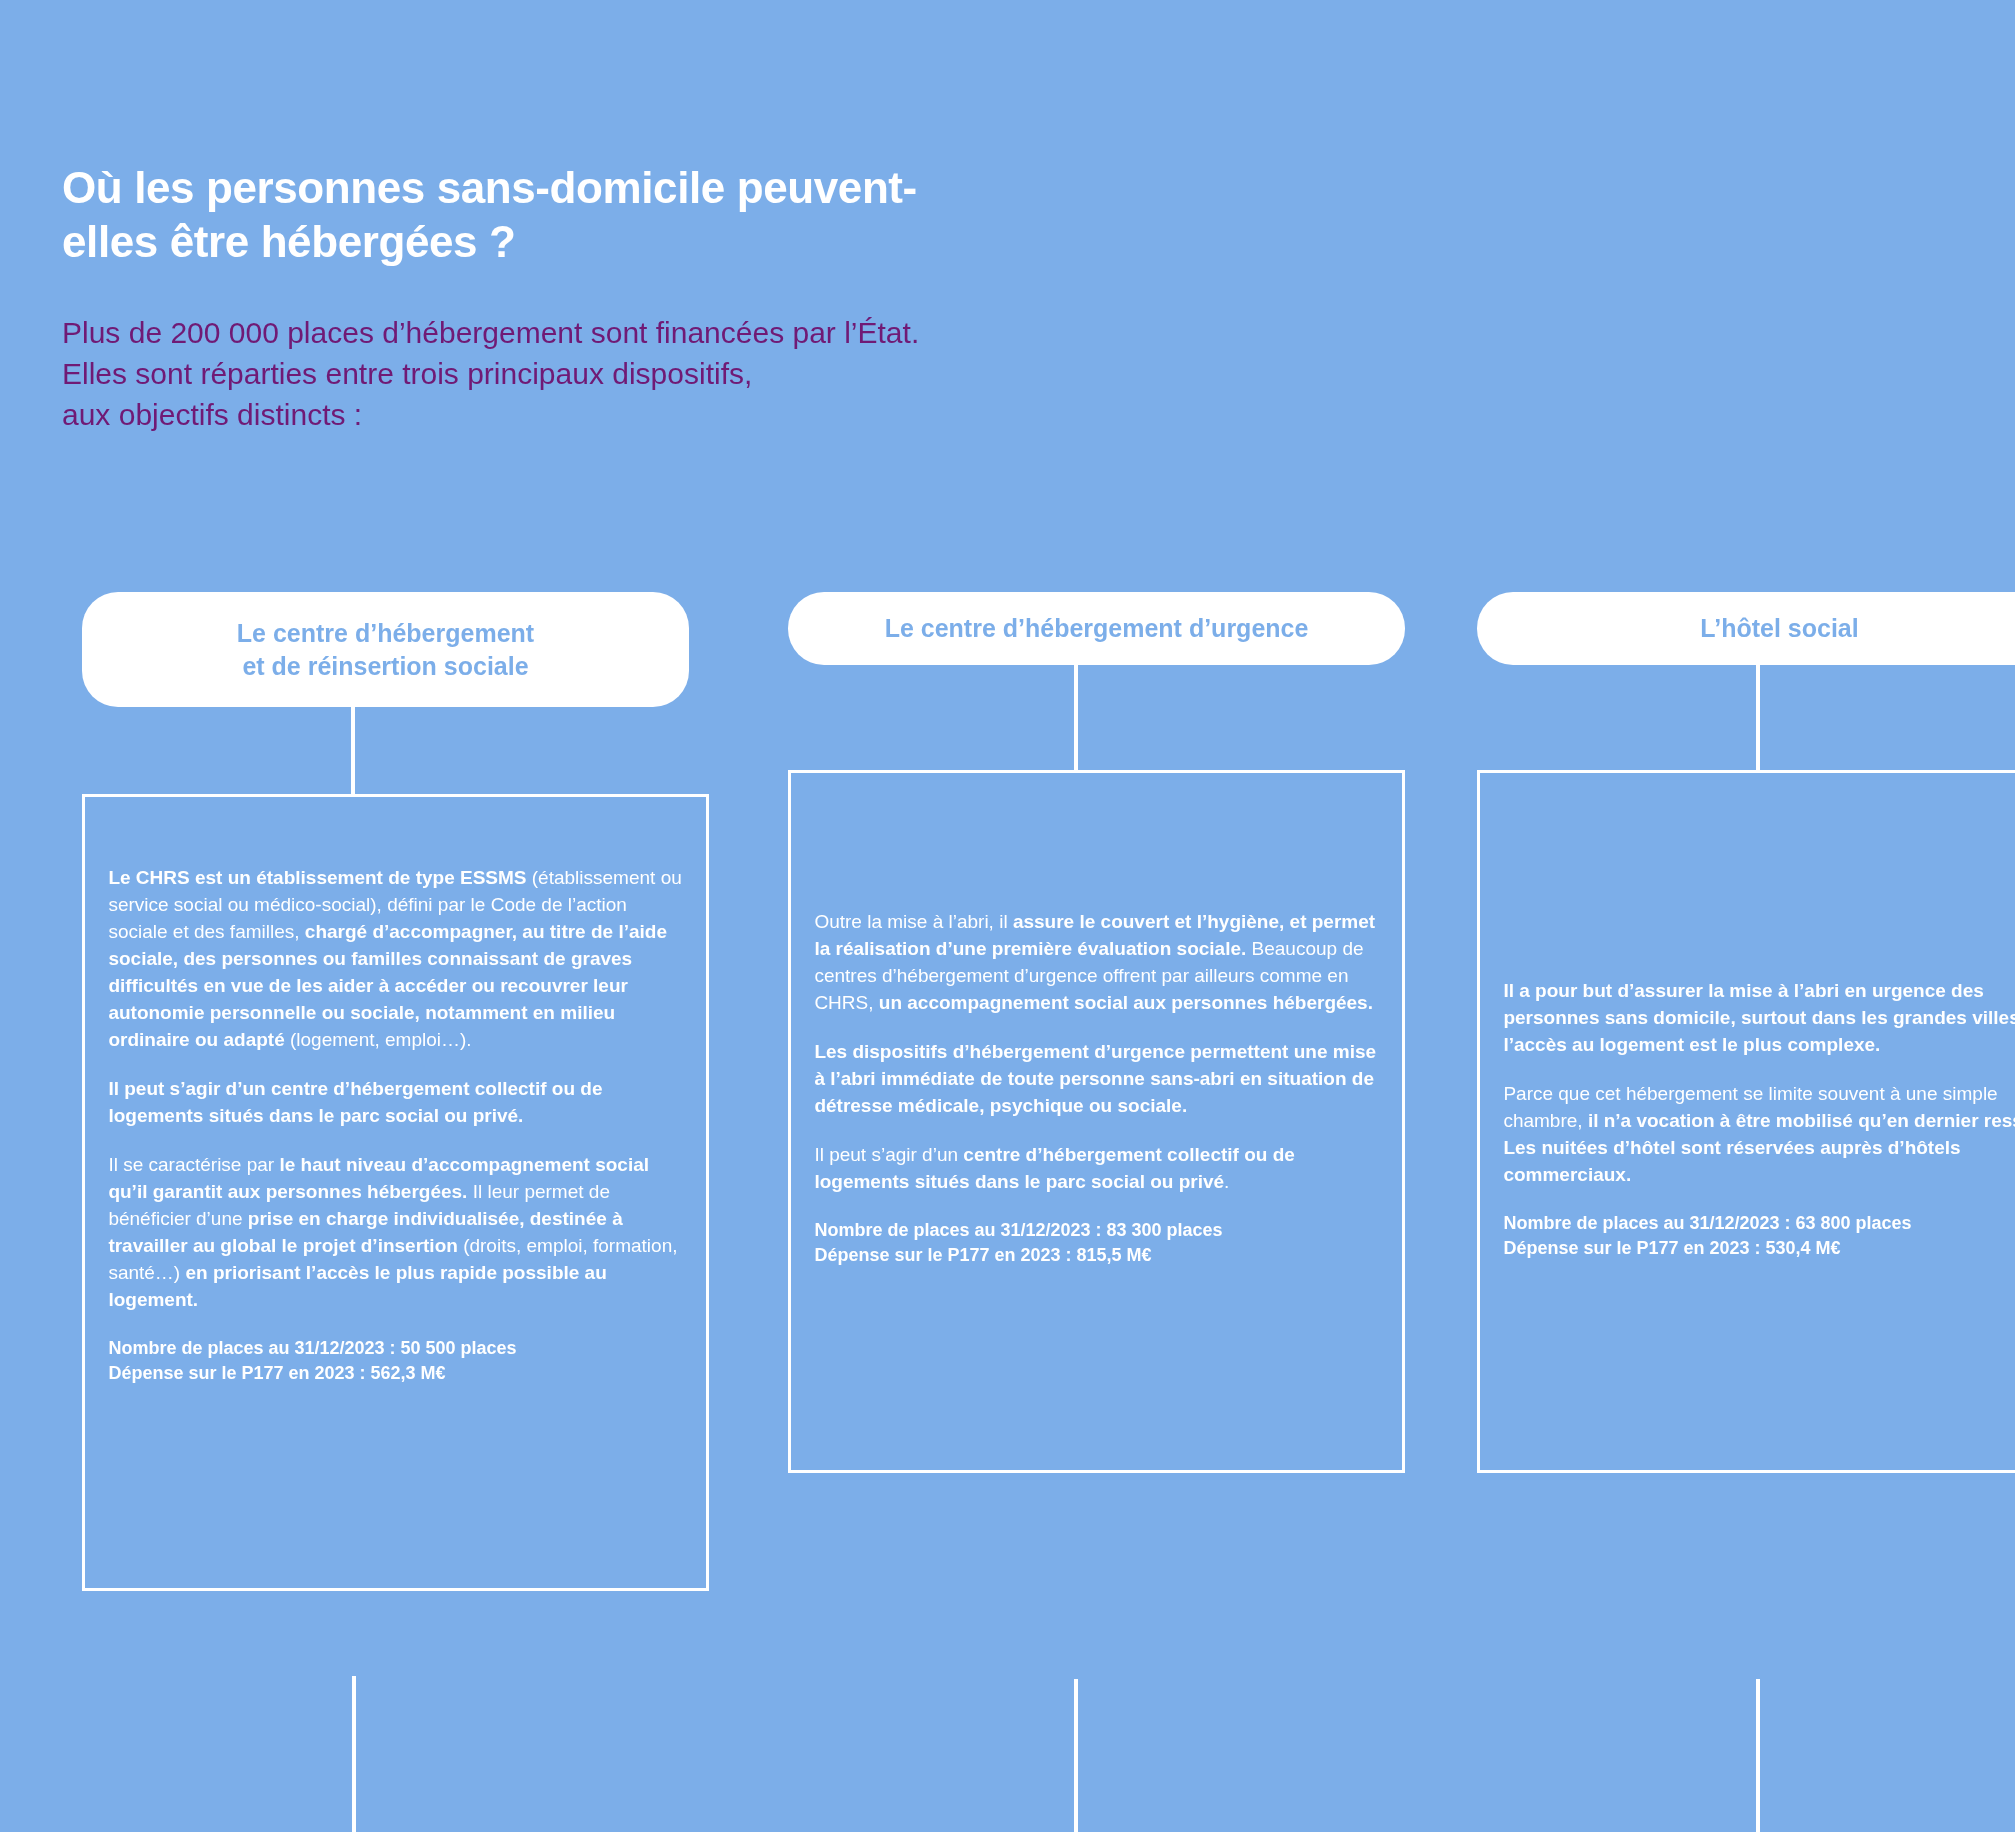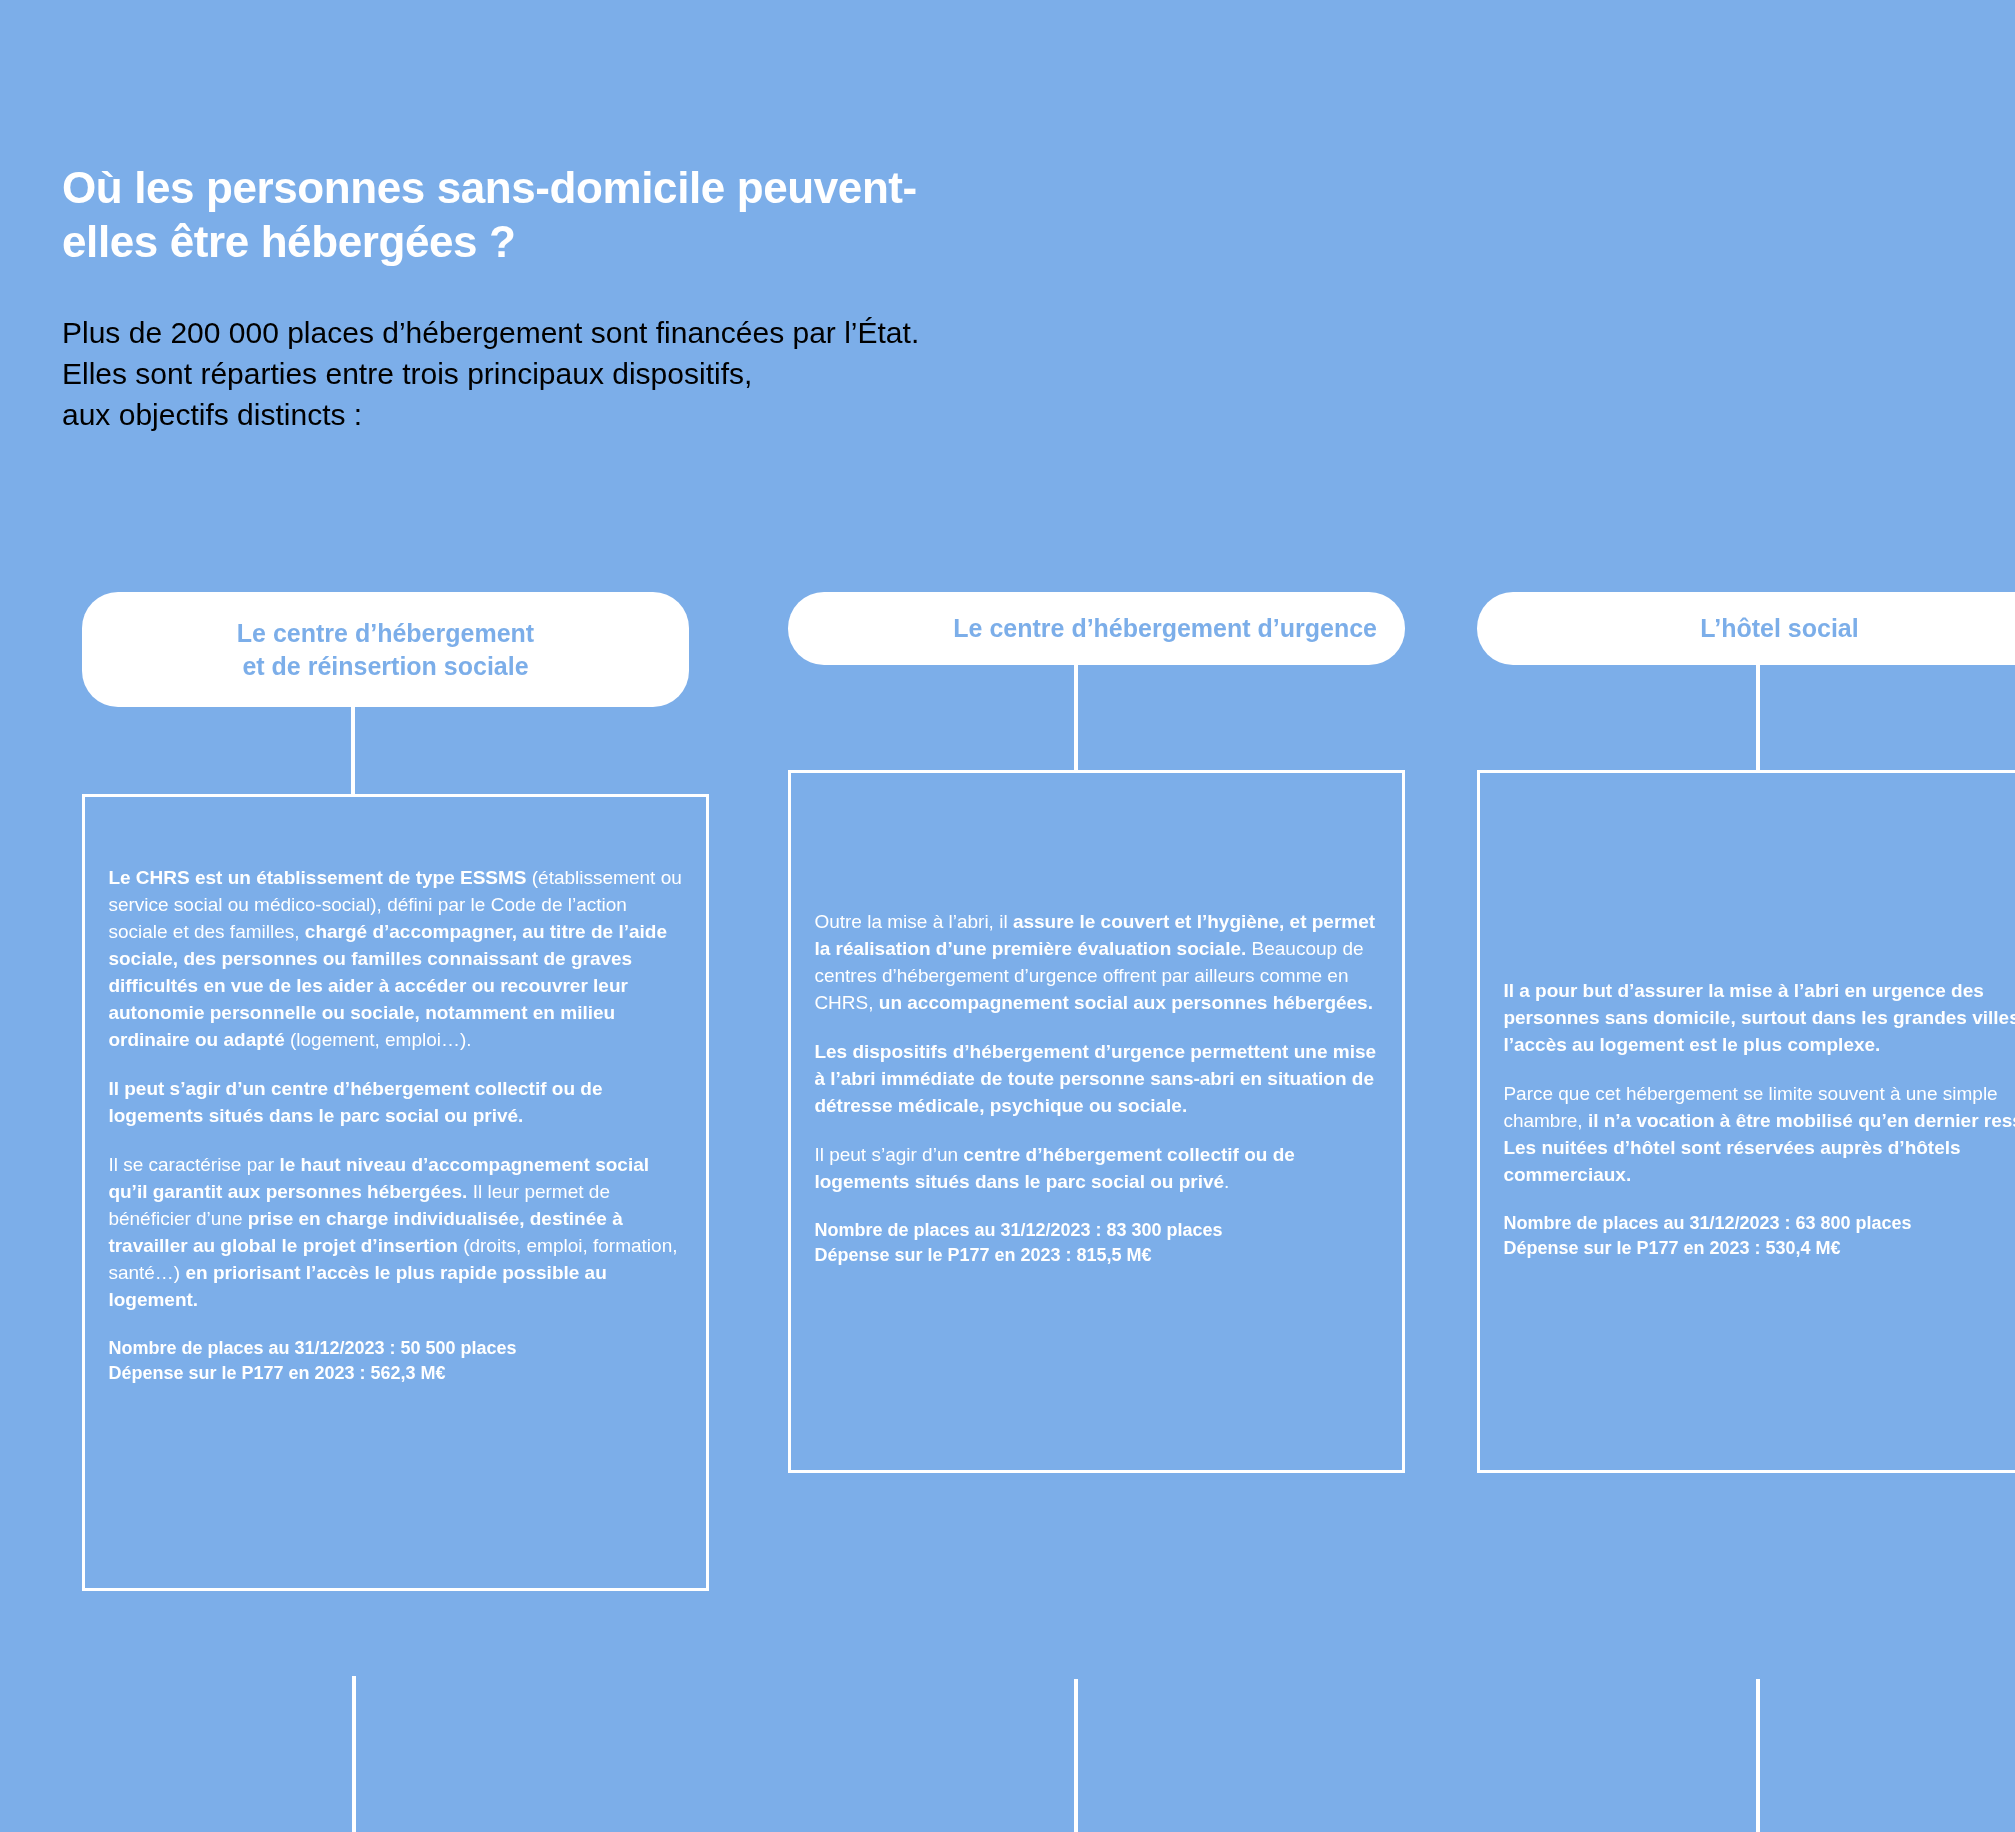--- a/index.html
+++ b/index.html
@@ -24,21 +24,21 @@
     color:#FFFFFF;
     font-size:44px;
     font-weight:bold;
     line-height:1.22;
     letter-spacing:-0.4px;
     white-space:pre-line;
   }
 
   .page-intro {
     margin-top:45px;
-    color:#000000;
+    color:#701a75;
     font-size:30px;
     font-weight:400;
     line-height:1.36;
     white-space:pre-line;
   }
 
   
   .col { position:absolute; top:592px;padding-left:20px; }
   .col-0 { left:62px;  width:627px; }
   .col-1 { left:768px; width:617px; }
@@ -50,21 +50,21 @@
     background:#FFFFFF;
     border-radius:36px;
     display:flex;
     align-items:center;
     justify-content:center;
     text-align:center;
     padding:10.5px 28px;
     z-index:3;
   }
   .col-0 .pill { height:115px; width:607px; }
-  .col-1 .pill { height:73px; width:617px;justify-content:flex-end; }
+  .col-1 .pill { height:73px; width:617px; }
   .col-2 .pill { height:73px; width:605px; }
 
   .pill-label {
     color:#7CAEE9;
     font-size:25px;
     font-weight:bold;
     line-height:1.3;
     white-space:pre-line;
   }
 

